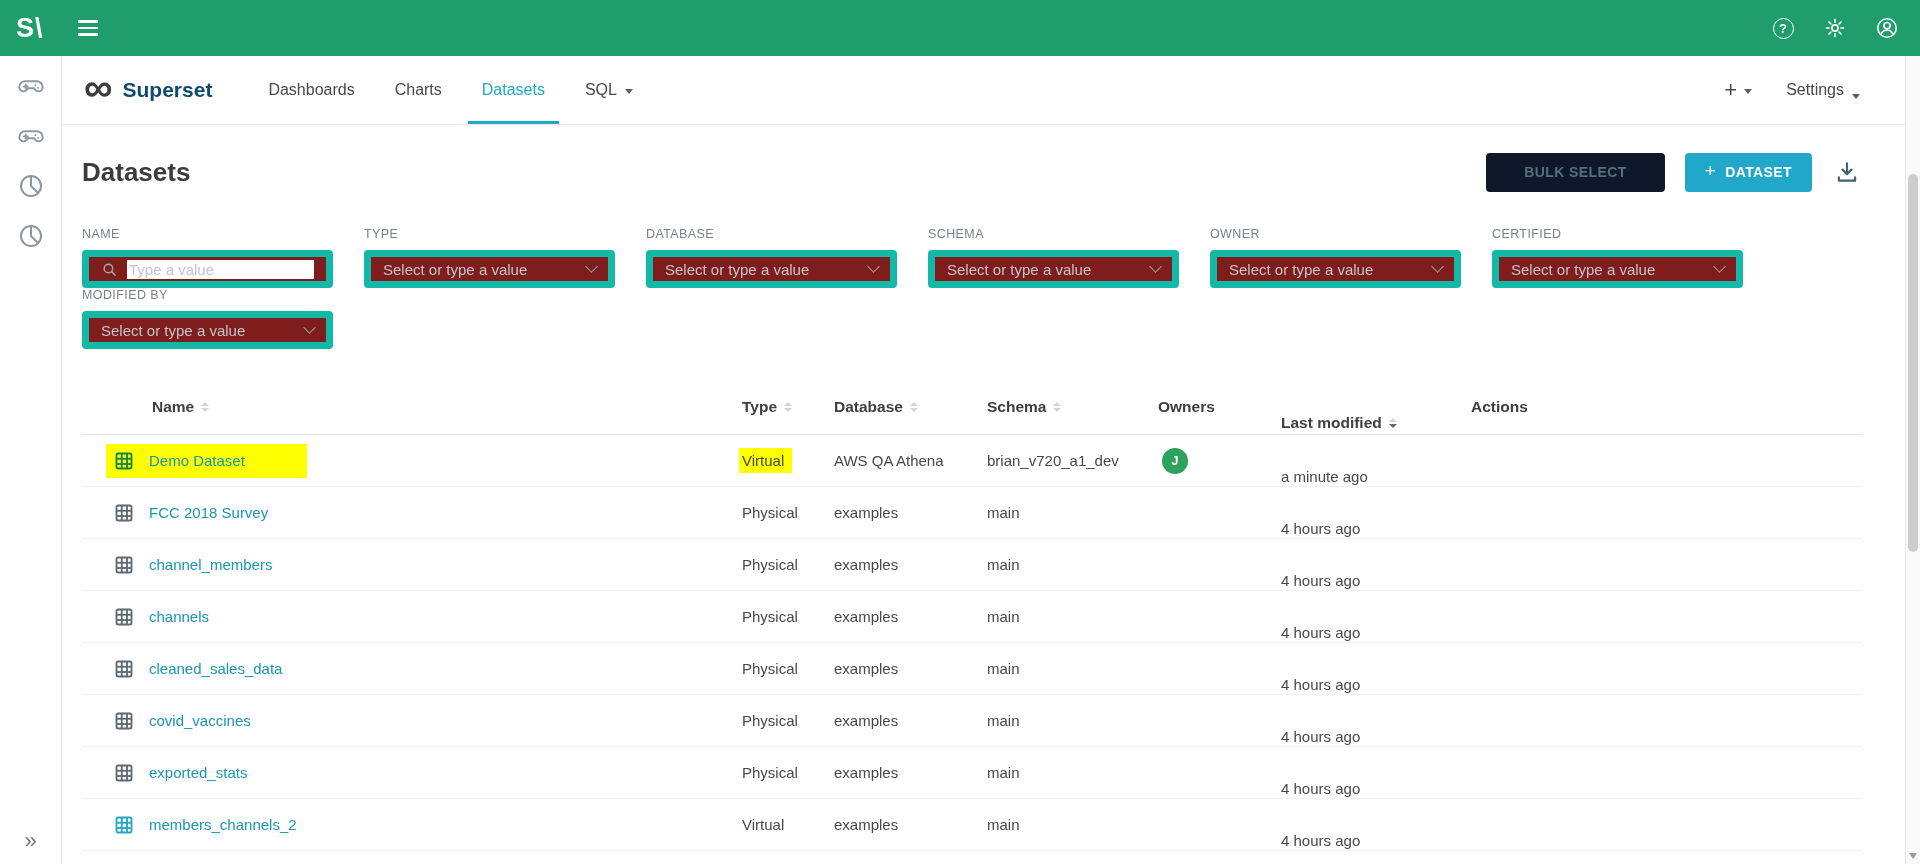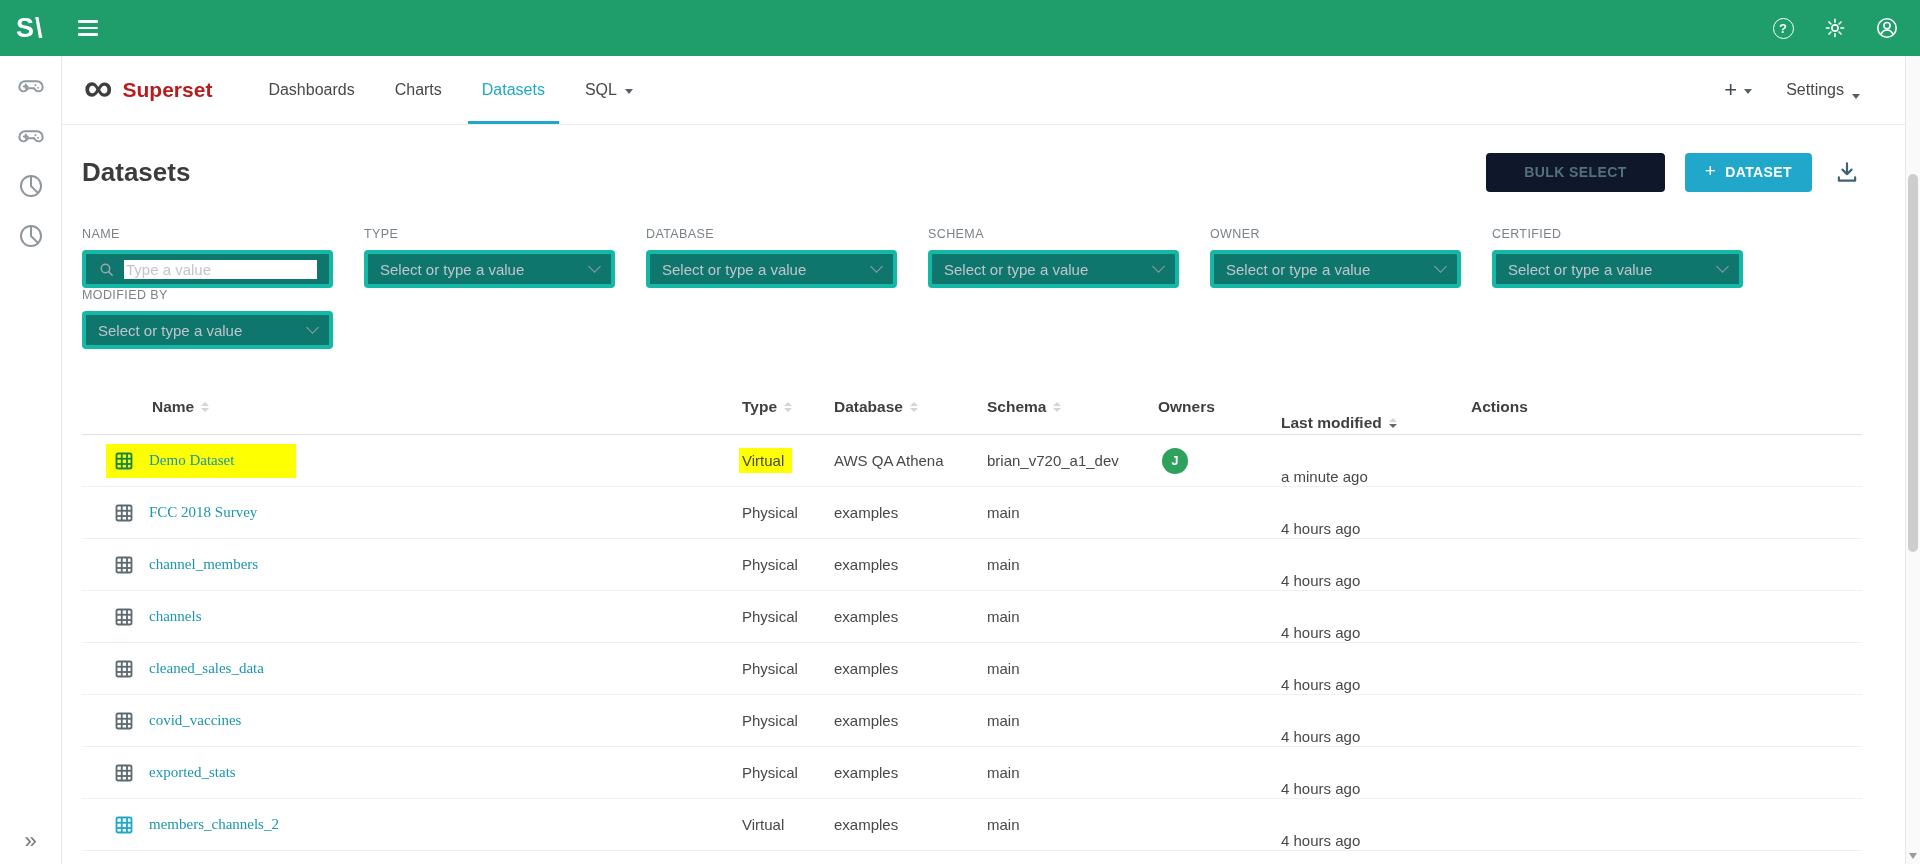--- a/index.html
+++ b/index.html
@@ -28,21 +28,21 @@
   .rail-expand { position:absolute; bottom:12px; font-size:22px; color:#6E787E; cursor:pointer; line-height:1; }
 
   
   .main { flex:1; display:flex; flex-direction:column; min-width:0; }
 
   
   .navbar { height:69px; background:#fff; display:flex; align-items:center;
     padding:0 60px 0 22px; border-bottom:1px solid #ECECEC; box-shadow:0 2px 3px rgba(0,0,0,.04); flex:none; }
   .brand { display:flex; align-items:center; gap:10px; margin-right:36px; cursor:pointer; }
   .infinity { font-size:40px; color:#3E3E3E; line-height:0.8; font-weight:700; margin-top:-6px; }
-  .brand-name { font-size:21px; font-weight:700; color:#b91c1c; }
+  .brand-name { font-size:21px; font-weight:700; color:#0c4a6e; }
   .nav-items { display:flex; height:100%; }
   .nav-item { display:flex; align-items:center; padding:0 20px; font-size:16px; color:#484848;
     cursor:pointer; gap:8px; position:relative; }
   .nav-item.active { color:#20A7C9; }
   .nav-item.active::after { content:''; position:absolute; left:6px; right:6px; bottom:0; height:3px; background:#20A7C9; }
   .caret { width:0; height:0; border-left:4.5px solid transparent; border-right:4.5px solid transparent;
     border-top:5px solid #55606A; margin-top:2px; }
   .nav-right { margin-left:auto; display:flex; align-items:center; gap:34px; }
   .nav-plus { display:flex; align-items:center; gap:7px; font-size:22px; color:#3E4B54; cursor:pointer; font-weight:400; }
   .nav-settings { display:flex; align-items:flex-end; gap:8px; font-size:16px; color:#484848; cursor:pointer; }
@@ -60,22 +60,22 @@
     display:flex; align-items:center; gap:9px; font-family:"Liberation Sans",sans-serif; }
   .btn-primary .plus { font-size:19px; font-weight:400; margin-top:-2px; }
   .btn-download { background:none; border:none; cursor:pointer; padding:2px; display:flex; }
 
   
   .filters { display:flex; }
   .filters.row1 { margin-top:34px; }
   .filters.row2 { margin-top:0; }
   .filter { width:251px; margin-right:31px; }
   .flabel { font-size:12.5px; color:#7A8288; letter-spacing:.4px; margin-bottom:9px; font-weight:500; }
-  .fsearch, .fselect { height:38px; border:4px solid #14b8a6; border-radius:4px; display:flex;
-    align-items:center; padding:0 12px; background:#0f766e; cursor:pointer; }
+  .fsearch, .fselect { height:38px; border:7px solid #14b8a6; border-radius:4px; display:flex;
+    align-items:center; padding:0 12px; background:#7f1d1d; cursor:pointer; }
   .fsearch input { border:none; outline:none; flex:1; font-size:15px; color:#333; min-width:0;
     font-family:"Liberation Sans",sans-serif; }
   .fsearch input::placeholder { color:#C0C6CA; }
   .ph { color:#C0C6CA; font-size:15px; flex:1; white-space:nowrap; overflow:hidden; }
   .chev { width:9px; height:9px; border-right:1.6px solid #9AA2A8; border-bottom:1.6px solid #9AA2A8;
     transform:rotate(45deg); margin-top:-5px; flex:none; }
   .mag { width:17px; height:17px; margin-right:9px; flex:none; }
 
   
   .table-card { margin-top:30px; background:#fff; }
@@ -84,21 +84,21 @@
   .trow { display:flex; align-items:center; height:52px; border-bottom:1px solid #F0F0F0;
     font-size:15px; color:#484848; }
   .cell, .hcell { display:flex; align-items:center; }
   .c0 { width:660px; padding-left:24px; }
   .thead .c0 { padding-left:70px; }
   .c1 { width:92px; } .c2 { width:153px; } .c3 { width:171px; } .c4 { width:123px; }
   .c5 { width:190px;margin-top:32px; } .c6 { flex:1;align-items:center; }
 
   .name-wrap { display:inline-flex; align-items:center; gap:15px; padding:7px 10px 7px 8px; }
   .name-wrap.hl { background:#FEFF00; padding-right:62px; }
-  .name-link { color:#1B95B1; cursor:pointer;font-family:Liberation Serif, serif; }
+  .name-link { color:#1B95B1; cursor:pointer; }
   .hl-type { background:#FEFF00; padding:4px 8px 4px 3px; margin-left:-3px; }
 
   .avatar { width:26px; height:26px; border-radius:50%; background:#2EA15C; color:#fff;
     display:flex; align-items:center; justify-content:center; font-size:12.5px; font-weight:700; margin-left:4px; }
 
   .sort { display:inline-flex; flex-direction:column; margin-left:7px; gap:2px; }
   .sa { width:0; height:0; border-left:4px solid transparent; border-right:4px solid transparent; }
   .sa.up { border-bottom:4.5px solid #D4D4D4; }
   .sa.down { border-top:4.5px solid #D4D4D4; }
   .sa.on { border-top-color:#666; }

